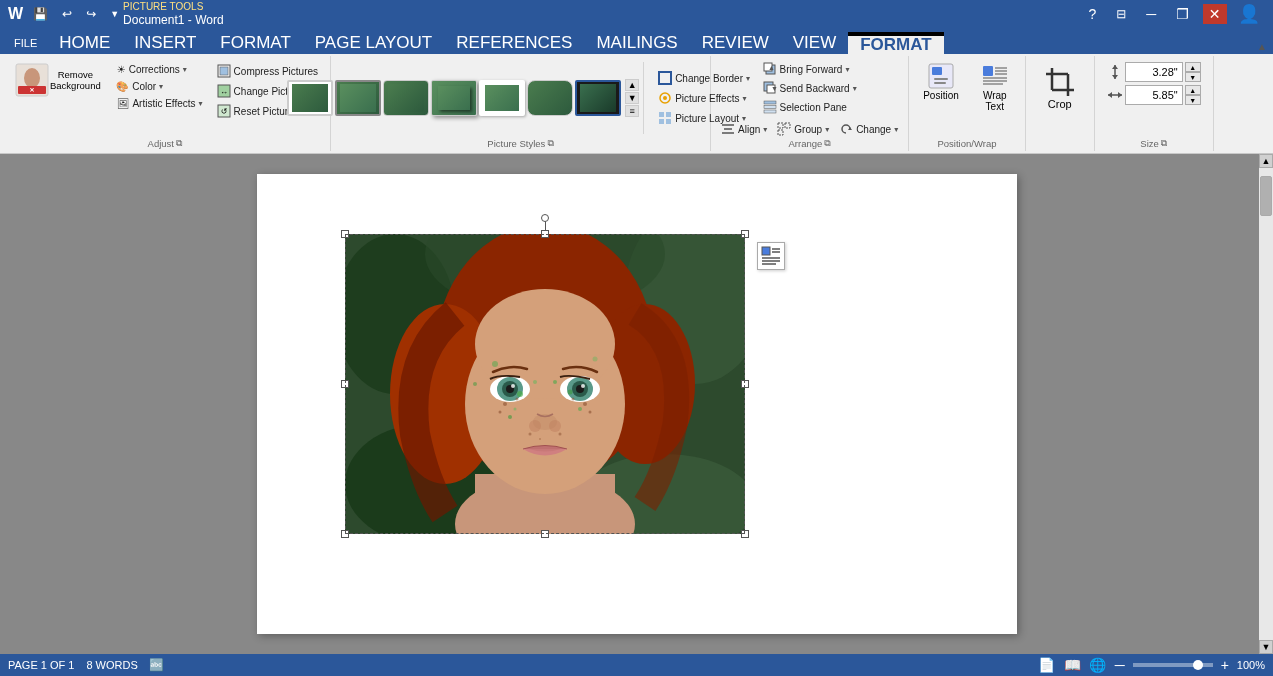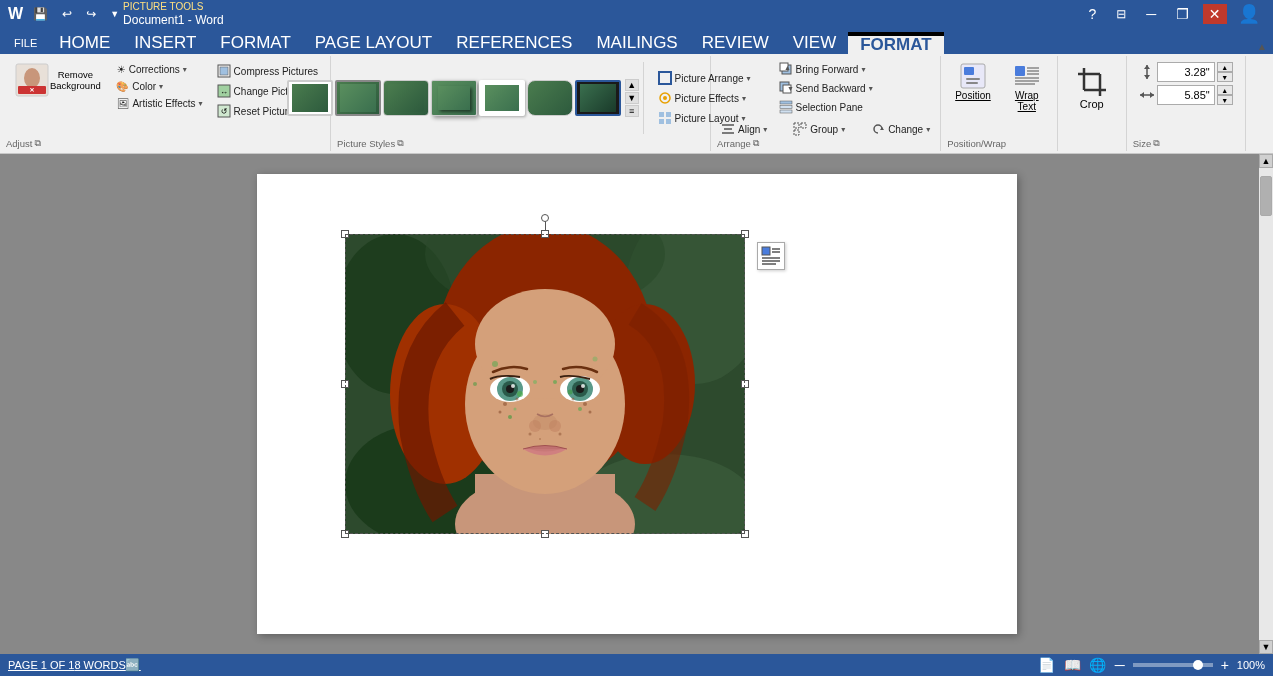--- a/index.html
+++ b/index.html
@@ -67,21 +67,21 @@
     }
     .ribbon-group-content {
       display: flex;
       align-items: flex-start;
       flex: 1;
       gap: 2px;
     }
     .ribbon-group-label-row {
       display: flex;
       align-items: center;
-      justify-content: flex-start;
+      justify-content: center;
       width: 100%;
       font-size: 9.5px;
       color: #666;
       margin-top: auto;
     }
     .rb-btn-small {
       display: flex;
       align-items: center;
       gap: 3px;
       padding: 2px 4px;
@@ -321,21 +321,21 @@
     #statusbar {
       height: 22px;
       background: #2b579a;
       display: flex;
       align-items: center;
       justify-content: space-between;
       padding: 0 8px;
       color: white;
       font-size: 11px;
     }
-    #statusbar-left { display: flex; align-items: center; text-decoration: underline; }
+    #statusbar-left { display: flex; gap: 12px; align-items: center; }
     #statusbar-right { display: flex; gap: 8px; align-items: center; }
     .zoom-slider {
       width: 80px;
       height: 4px;
       background: rgba(255,255,255,0.4);
       position: relative;
       cursor: pointer;
     }
     .zoom-thumb {
       width: 10px;
@@ -516,21 +516,21 @@
         <div class="gallery-arrow">▼</div>
         <div class="gallery-arrow">≡</div>
       </div>
 
       <div class="divider-v"></div>
       <div class="adjust-col" style="margin-left:4px;">
         <div class="rb-btn-small">
           <svg width="14" height="14" viewBox="0 0 14 14">
               <rect x="1" y="1" width="12" height="12" fill="none" stroke="#2b579a" stroke-width="2"></rect>
             </svg>
-          <span>Picture Arrange</span>
+          <span>Change Border</span>
           <span class="dd-arrow">▾</span>
         </div>
         <div class="rb-btn-small">
           <svg width="14" height="14" viewBox="0 0 14 14">
               <circle cx="7" cy="7" r="5" fill="none" stroke="#e8a000" stroke-width="1.5"></circle>
               <circle cx="7" cy="7" r="2" fill="#e8a000"></circle>
             </svg>
           <span>Picture Effects</span>
           <span class="dd-arrow">▾</span>
         </div>
@@ -574,21 +574,21 @@
       </div>
       <div class="rb-btn-small">
         <svg width="14" height="14" viewBox="0 0 14 14">
             <rect x="1" y="1" width="12" height="3" fill="#a0c0e0" stroke="#555" stroke-width="0.5"></rect>
             <rect x="1" y="5.5" width="12" height="3" fill="#d0e0f0" stroke="#555" stroke-width="0.5"></rect>
             <rect x="1" y="10" width="12" height="3" fill="#d0e0f0" stroke="#555" stroke-width="0.5"></rect>
           </svg>
         <span>Selection Pane</span>
       </div>
     </div>
-    <div class="ribbon-group-content" style="gap:18px; margin-top:2px;">
+    <div class="ribbon-group-content" style="gap:2px; margin-top:2px;">
       <div class="rb-btn-small">
         <svg width="14" height="14" viewBox="0 0 14 14">
             <line x1="1" y1="3" x2="13" y2="3" stroke="#555" stroke-width="1.5"></line>
             <line x1="3" y1="7" x2="11" y2="7" stroke="#555" stroke-width="1.5"></line>
             <line x1="1" y1="11" x2="13" y2="11" stroke="#555" stroke-width="1.5"></line>
           </svg>
         <span>Align</span>
         <span class="dd-arrow">▾</span>
       </div>
       <div class="rb-btn-small">
@@ -609,21 +609,21 @@
         <span class="dd-arrow">▾</span>
       </div>
     </div>
     <div class="ribbon-group-label-row">
       <span>Arrange</span>
       <span class="group-expand">⧉</span>
     </div>
   </div>
 
   <div class="ribbon-group">
-    <div class="ribbon-group-content" style="gap:4px;text-decoration:underline;">
+    <div class="ribbon-group-content" style="gap:4px;">
       <div class="pos-btn">
         <svg width="28" height="28" viewBox="0 0 28 28">
           <rect x="2" y="2" width="24" height="24" rx="2" fill="#e8e8f8" stroke="#aaa" stroke-width="1"></rect>
           <rect x="5" y="5" width="10" height="8" fill="#4a7cdc" rx="1"></rect>
           <rect x="7" y="16" width="14" height="2" fill="#888" rx="1"></rect>
           <rect x="7" y="20" width="12" height="2" fill="#888" rx="1"></rect>
         </svg>
         <div style="font-size:10px;">Position</div>
       </div>
       <div class="pos-btn">

